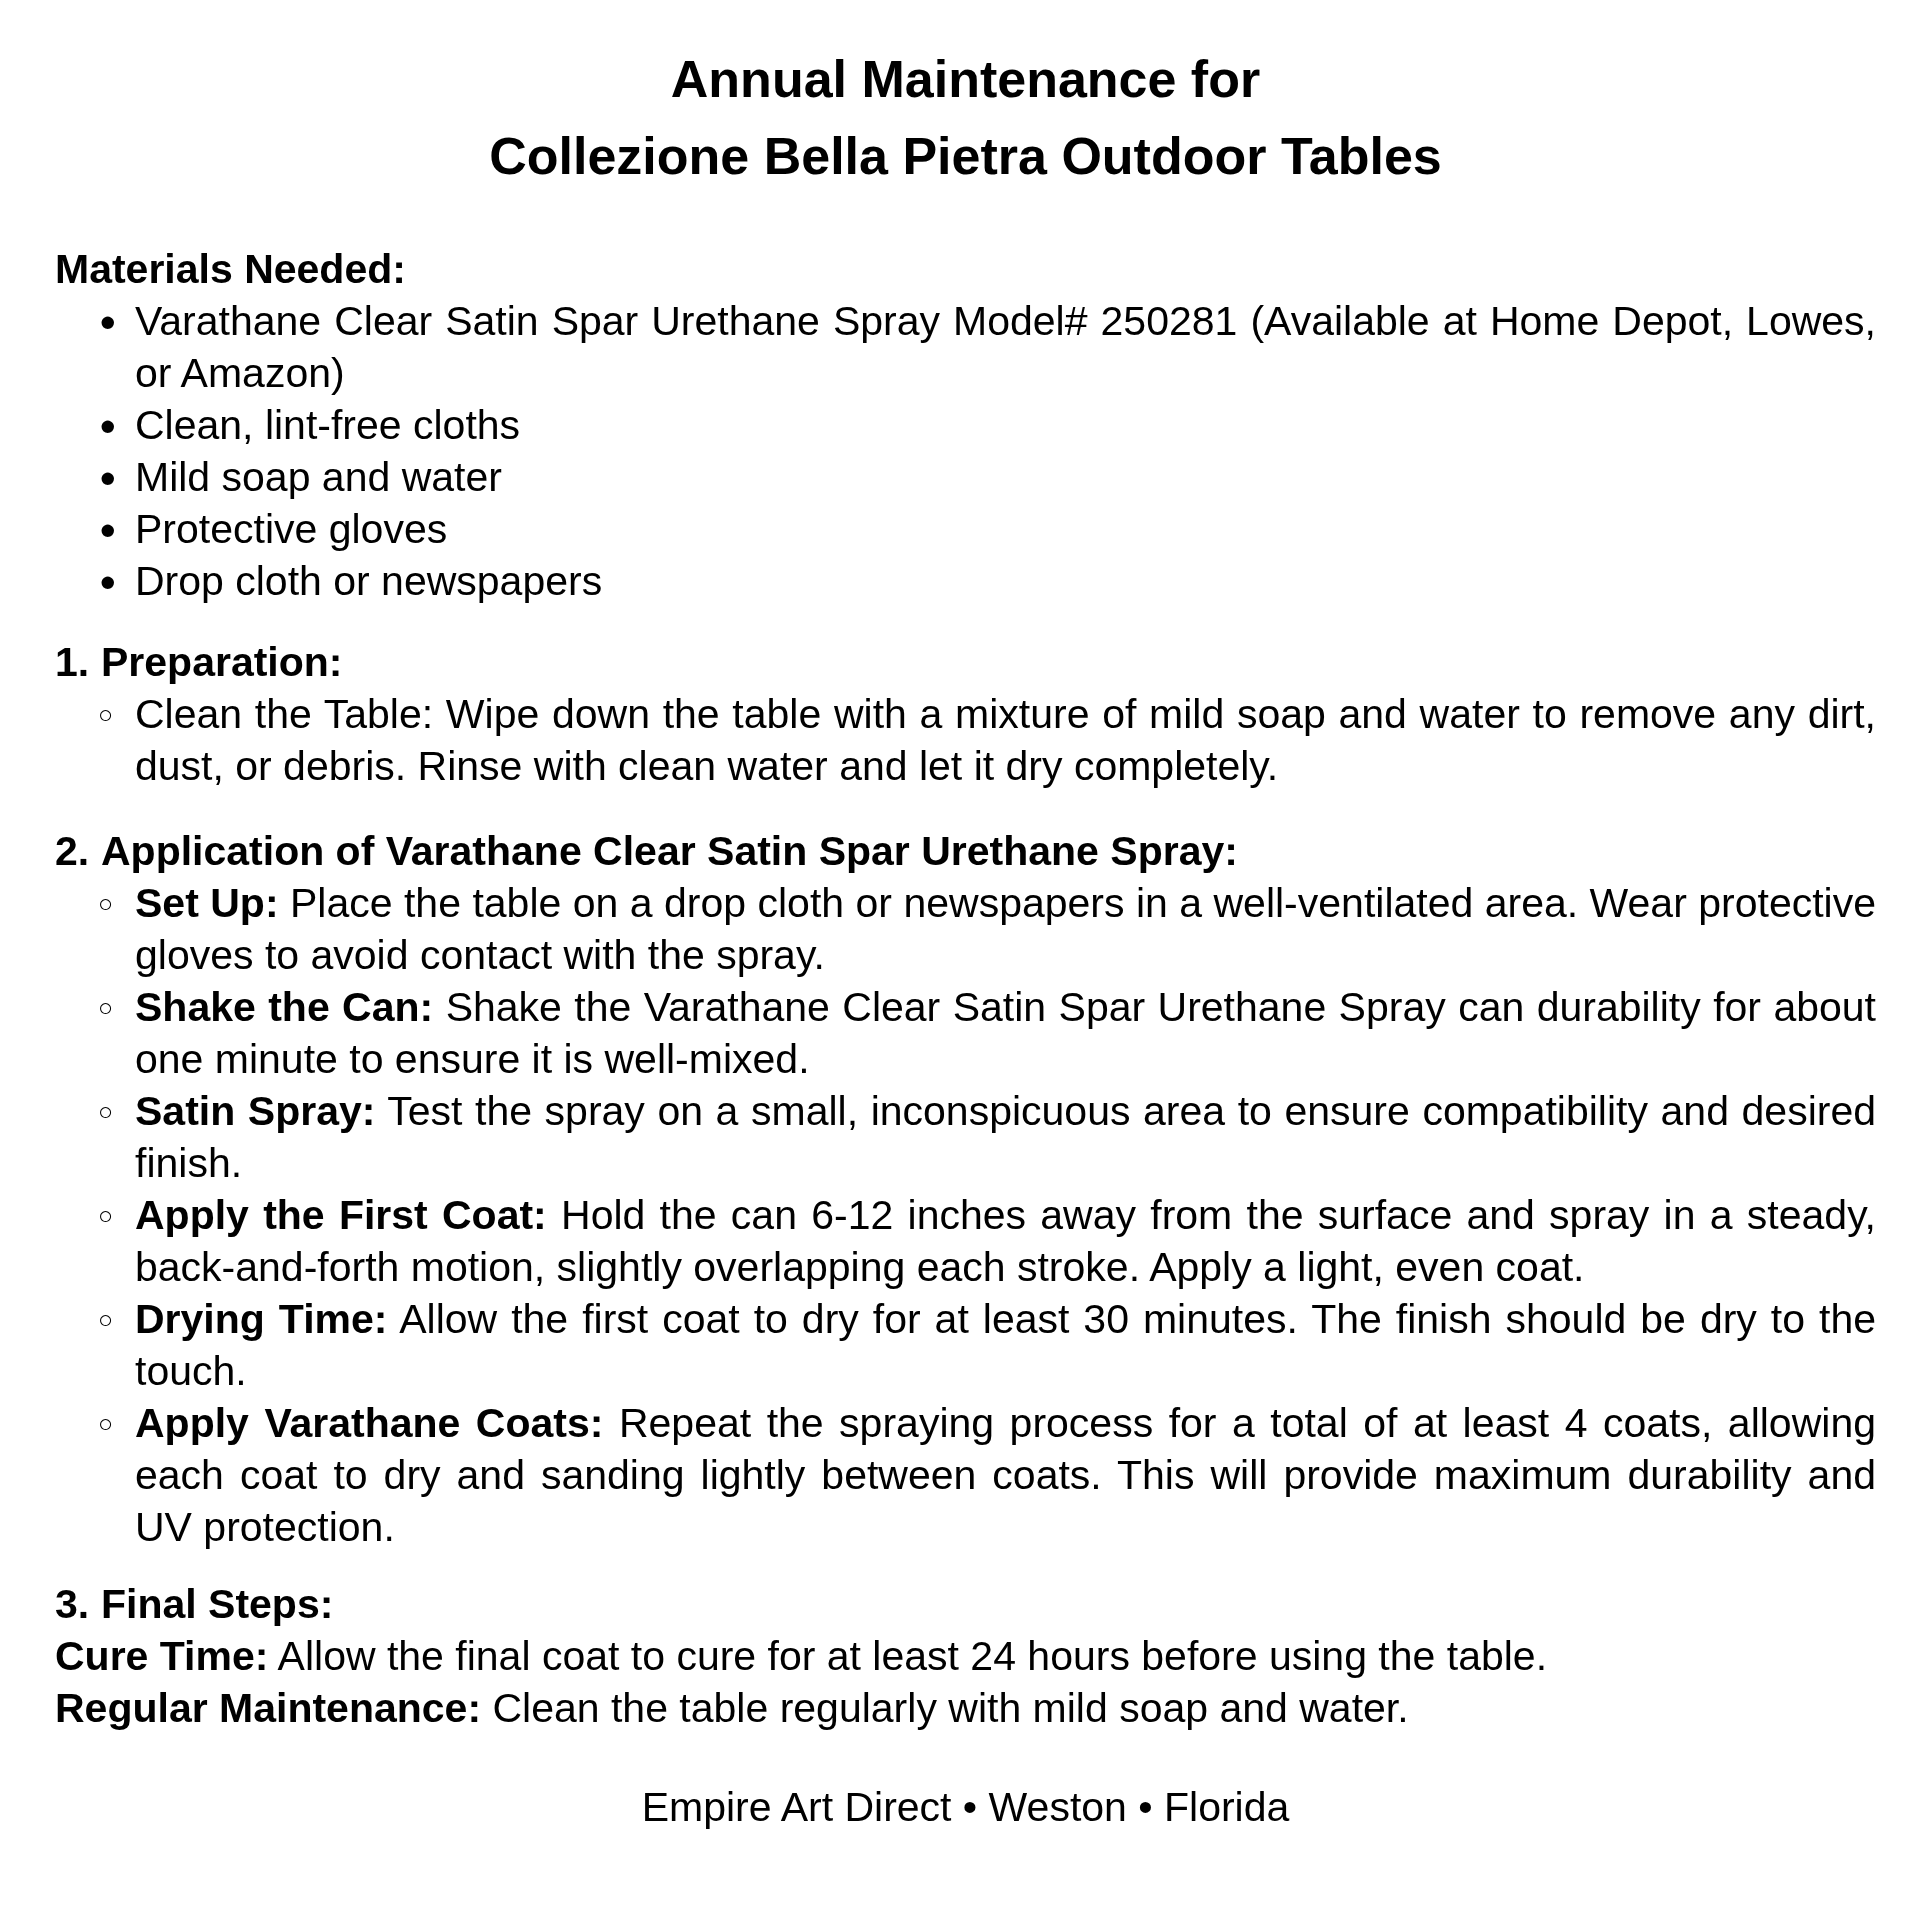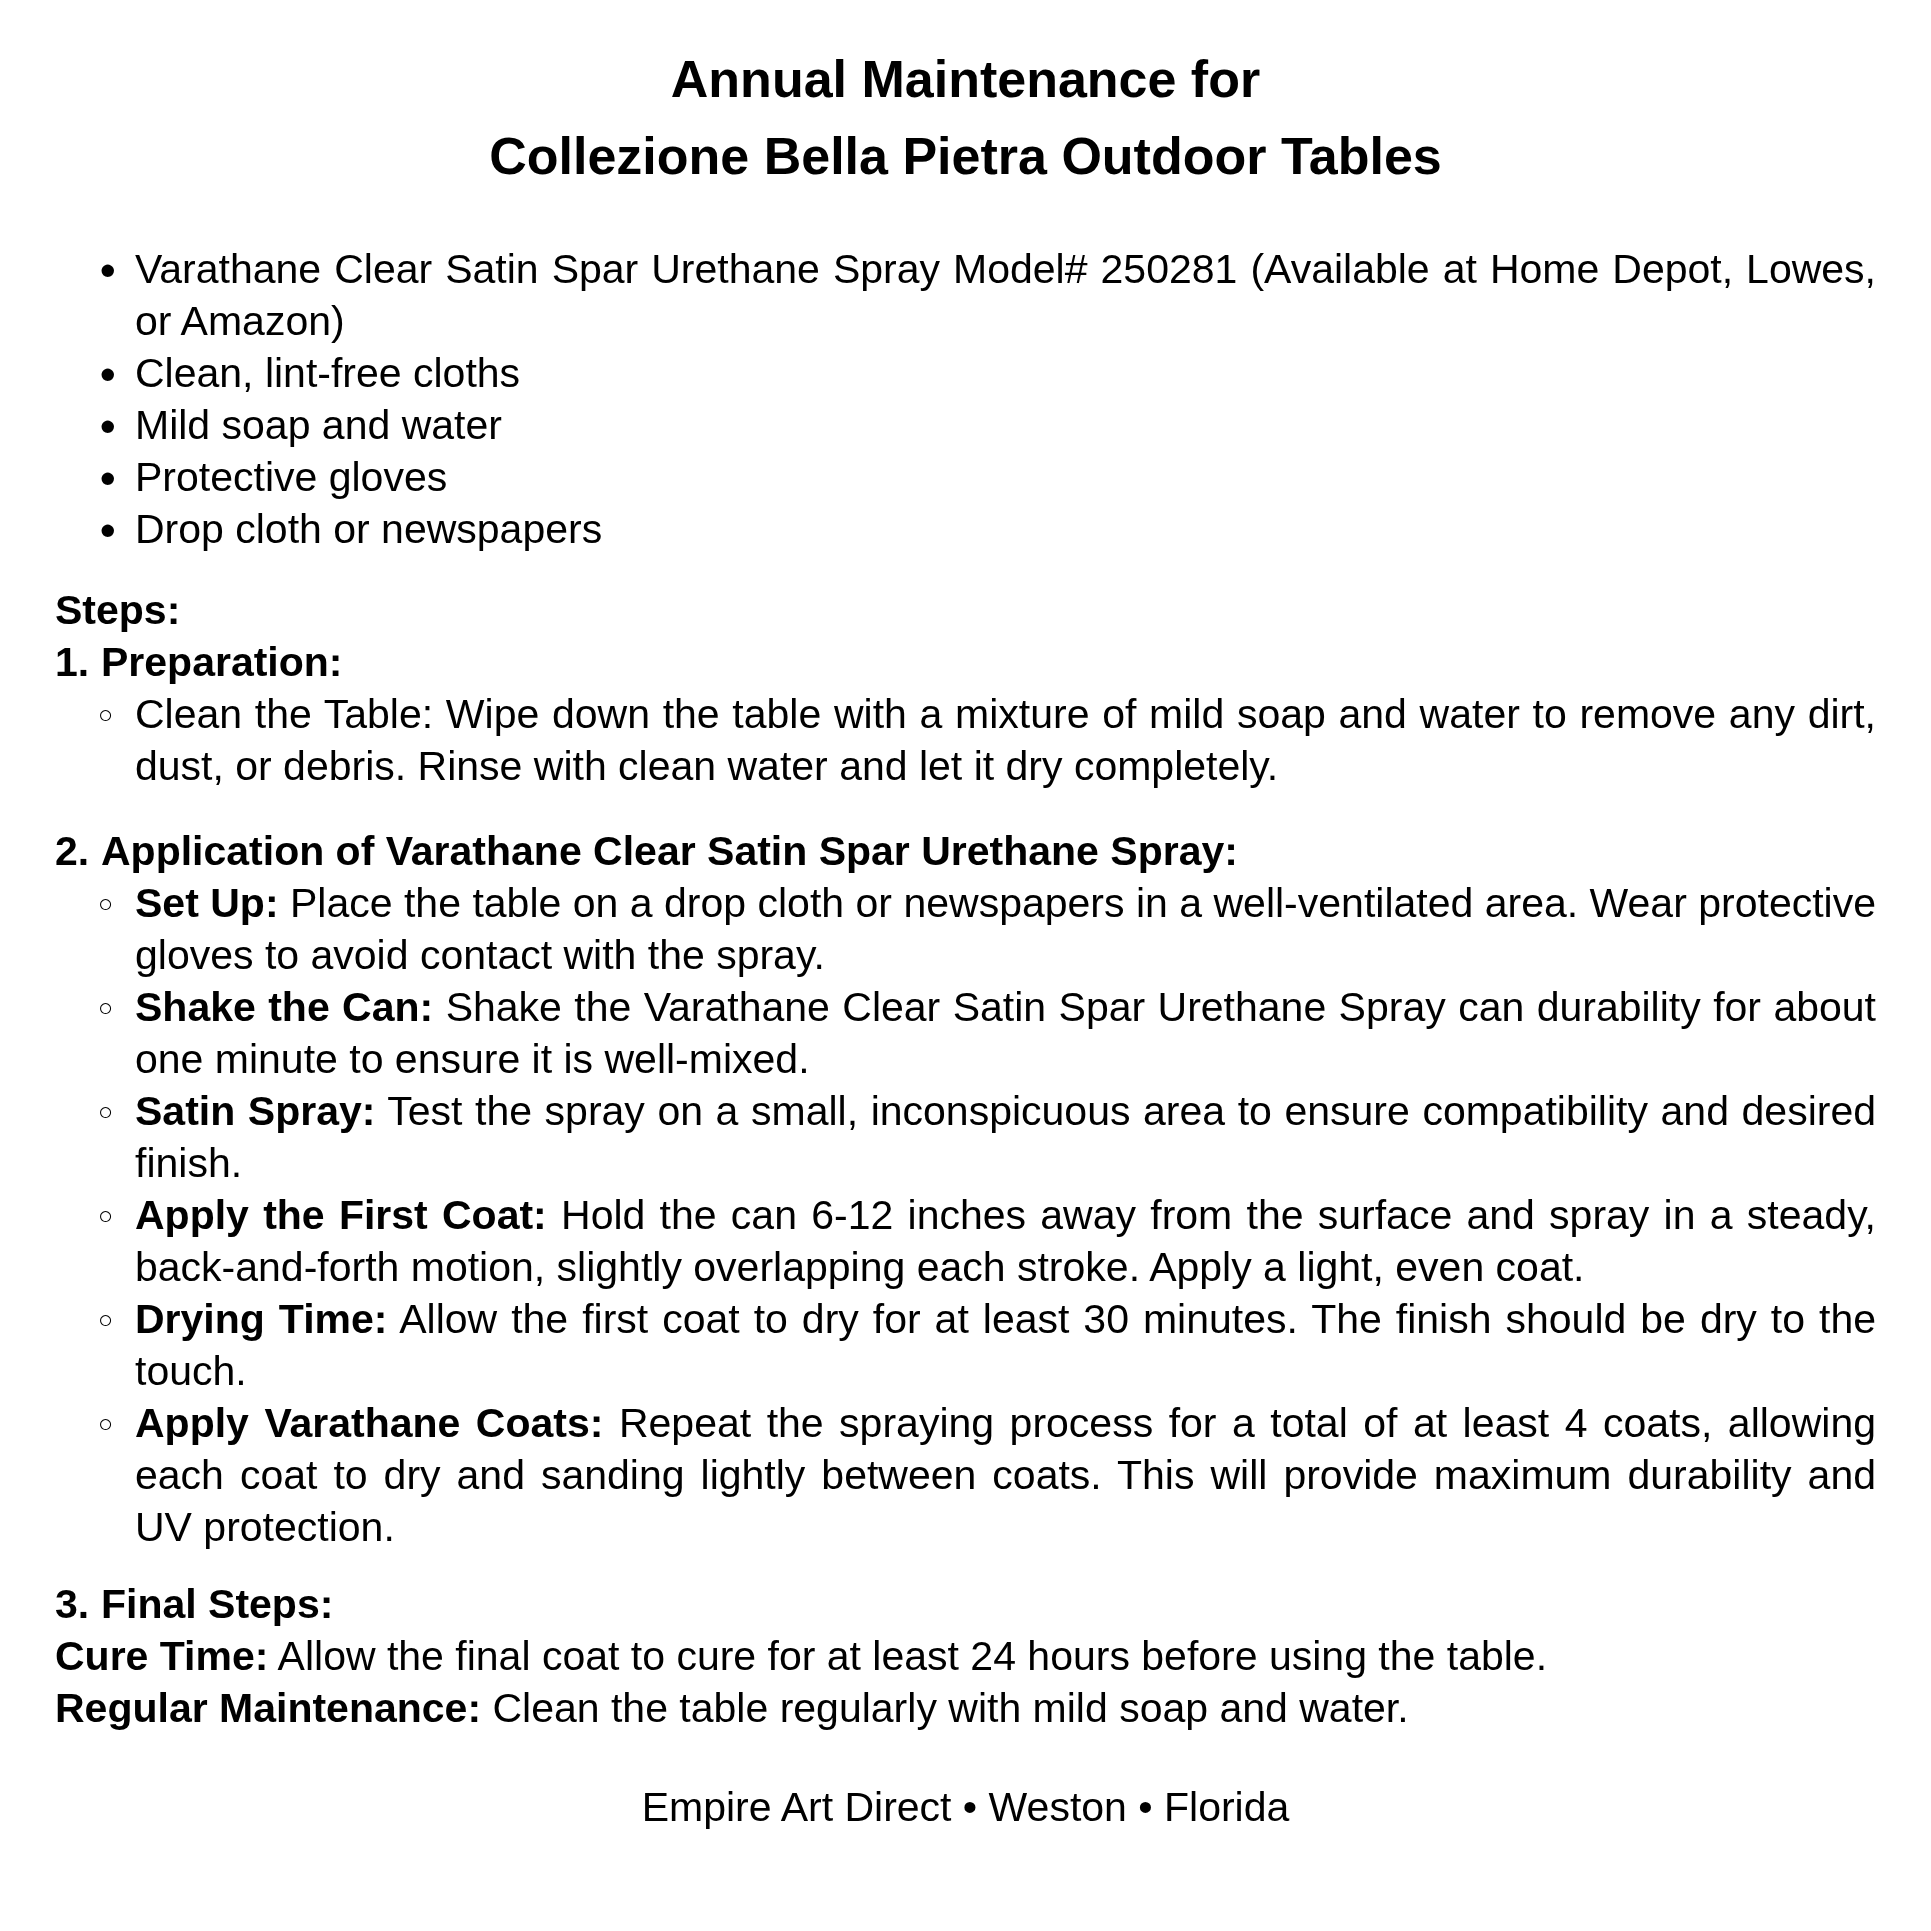--- a/index.html
+++ b/index.html
@@ -76,20 +76,21 @@
   }
 </style>
 </head>
 <body>
 
 <div class="page">
 
   <h1 class="doc-title"><span>Annual Maintenance for</span><br>
   <span>Collezione Bella Pietra Outdoor Tables</span></h1>
 
+  <p class="section-heading">Materials Needed:</p>
 
   <div class="mat-list">
     <div class="mat-item">
       <span class="mat-bullet">●</span>
       <span class="mat-text">Varathane Clear Satin Spar Urethane Spray Model# 250281 (Available at Home Depot, Lowes, or Amazon)</span>
     </div>
     <div class="mat-item">
       <span class="mat-bullet">●</span>
       <span class="mat-text">Clean, lint-free cloths</span>
     </div>
@@ -101,21 +102,20 @@
       <span class="mat-bullet">●</span>
       <span class="mat-text">Protective gloves</span>
     </div>
     <div class="mat-item">
       <span class="mat-bullet">●</span>
       <span class="mat-text">Drop cloth or newspapers</span>
     </div>
   </div>
 
   <div class="steps-block">
-    <p class="section-heading">Steps:</p>
 
     <div class="sec-title">
       <span class="sec-num">1.</span>
       <span class="sec-name">Preparation:</span>
     </div>
     <div class="sub-item">
       <span class="sub-bullet">○</span>
       <span class="sub-text">Clean the Table: Wipe down the table with a mixture of mild soap and water to remove any dirt, dust, or debris. Rinse with clean water and let it dry completely.</span>
     </div>
 

